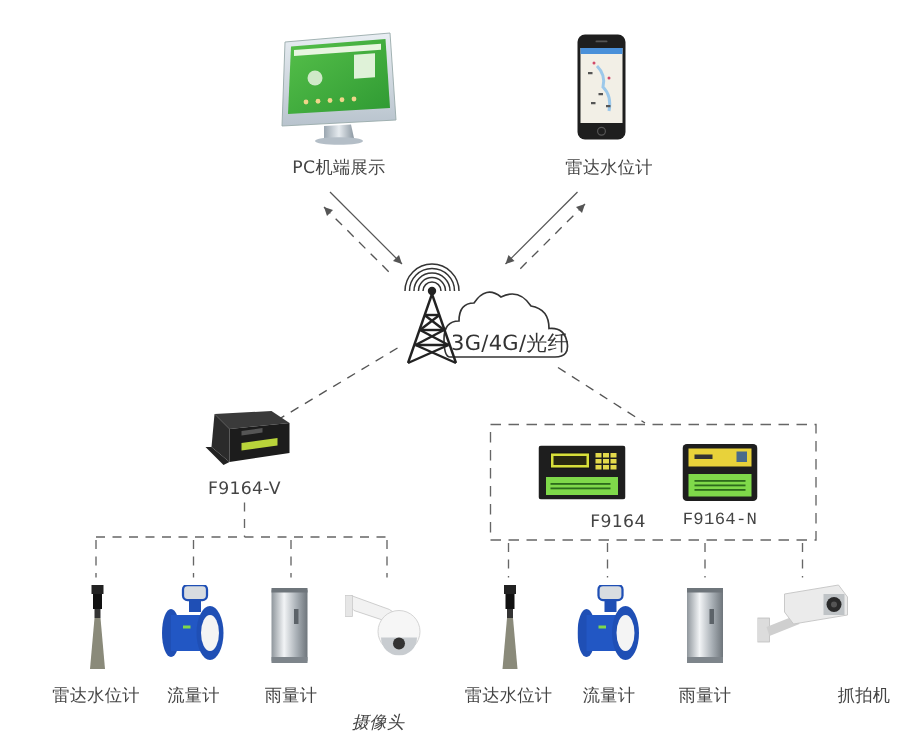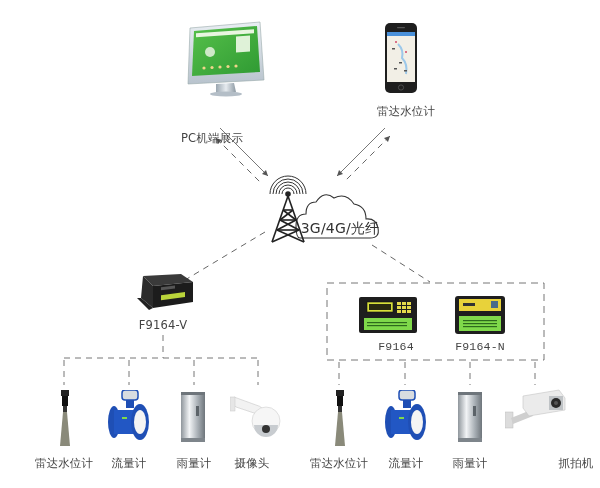--- a/index.html
+++ b/index.html
@@ -76,21 +76,21 @@
         <circle cx="18" cy="50" r="1.6"></circle>
         <circle cx="26" cy="49.5" r="1.6"></circle>
         <circle cx="34" cy="49" r="1.6"></circle>
         <circle cx="42" cy="48.5" r="1.6"></circle>
         <circle cx="50" cy="48" r="1.6"></circle>
       </g>
     <polygon points="30,66 48,65 50,74 30,75" fill="url(#std)"></polygon>
     <ellipse cx="40" cy="76" rx="16" ry="2.5" fill="#b4bec7"></ellipse>
   </svg>
 </div>
-<div class="lbl" style="left:212px;top:104px;margin-top:27px;">PC机端展示</div>
+<div class="lbl" style="left:226px;top:104px;">PC机端展示</div>
 
 <div class="node" style="left:384px;top:22px;width:34px;height:72px;">
   <svg width="34" height="72">
     <rect x="1" y="1" width="32" height="70" rx="5" fill="#1e1e1e"></rect>
     <rect x="3" y="10" width="28" height="50" fill="#f2efe6"></rect>
     <rect x="3" y="10" width="28" height="4" fill="#4a90d9"></rect>
     <path d="M14 22 Q20 28 18 36 Q24 42 22 52" stroke="#9cc8ea" stroke-width="2" fill="none"></path>
     <g fill="#d24a6a">
         <circle cx="12" cy="20" r="1"></circle>
         <circle cx="22" cy="30" r="1"></circle>
@@ -165,21 +165,21 @@
         <rect x="43" y="13" width="4" height="3"></rect>
         <rect x="48" y="13" width="4" height="3"></rect>
     </g>
     <rect x="5" y="21" width="48" height="12" fill="#7fd94a"></rect>
     <g fill="#2d6a1c">
         <rect x="8" y="25" width="40" height="1.2"></rect>
         <rect x="8" y="28" width="40" height="1.2"></rect>
       </g>
   </svg>
 </div>
-<div class="lbl" style="left:396px;top:340px;font-family:Liberation Mono, monospace;">F9164</div>
+<div class="lbl" style="left:412px;top:340px;">F9164</div>
 
 <div class="node" style="left:455px;top:296px;width:50px;height:38px;">
   <svg width="50" height="38">
     <rect x="0" y="0" width="50" height="38" rx="3" fill="#1e1e1e"></rect>
     <rect x="4" y="3" width="42" height="12" fill="#e8d23a"></rect>
     <rect x="8" y="7" width="12" height="3" fill="#333"></rect>
     <rect x="36" y="5" width="7" height="7" fill="#4a6b8a"></rect>
     <rect x="4" y="20" width="42" height="15" fill="#7fd94a"></rect>
     <g fill="#2d6a1c">
         <rect x="8" y="24" width="34" height="1.2"></rect>
@@ -233,21 +233,21 @@
 
 <div class="node" style="left:230px;top:395px;width:52px;height:42px;">
   <svg width="52" height="42">
     <path d="M0 6 L4 2 L26 10 Q34 12 34 18 L30 20 L6 12 Z" fill="#f2f2f2" stroke="#c8c8c8" stroke-width=".6"></path>
     <rect x="0" y="2" width="5" height="14" fill="#e6e6e6" stroke="#c8c8c8" stroke-width=".5"></rect>
     <circle cx="36" cy="26" r="14" fill="#f6f6f6" stroke="#cfcfcf" stroke-width=".6"></circle>
     <path d="M24 30 A12 12 0 0 0 48 30 Z" fill="#c8ccd0"></path>
     <circle cx="36" cy="34" r="4" fill="#333"></circle>
   </svg>
 </div>
-<div class="lbl" style="left:252px;top:456px;">摄像头</div>
+<div class="lbl" style="left:252px;top:474px;font-style:italic;">摄像头</div>
 
 <div class="node" style="left:330px;top:390px;width:20px;height:56px;">
   <svg width="20" height="56">
     <rect x="6" y="0" width="8" height="6" fill="#222"></rect>
     <rect x="7" y="6" width="6" height="10" fill="#111"></rect>
     <rect x="8" y="16" width="4" height="6" fill="#333"></rect>
     <polygon points="8,22 12,22 15,56 5,56" fill="#8a8a7a"></polygon>
   </svg>
 </div>
 <div class="lbl" style="left:339px;top:456px;">雷达水位计</div>

